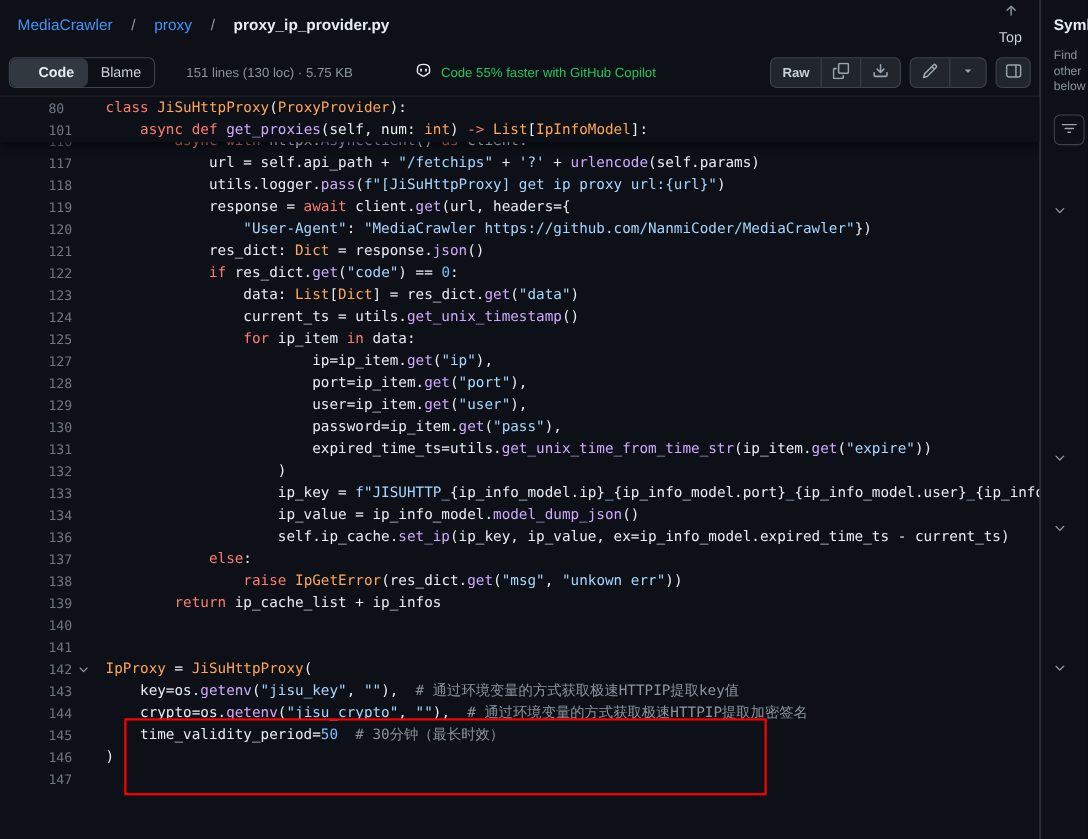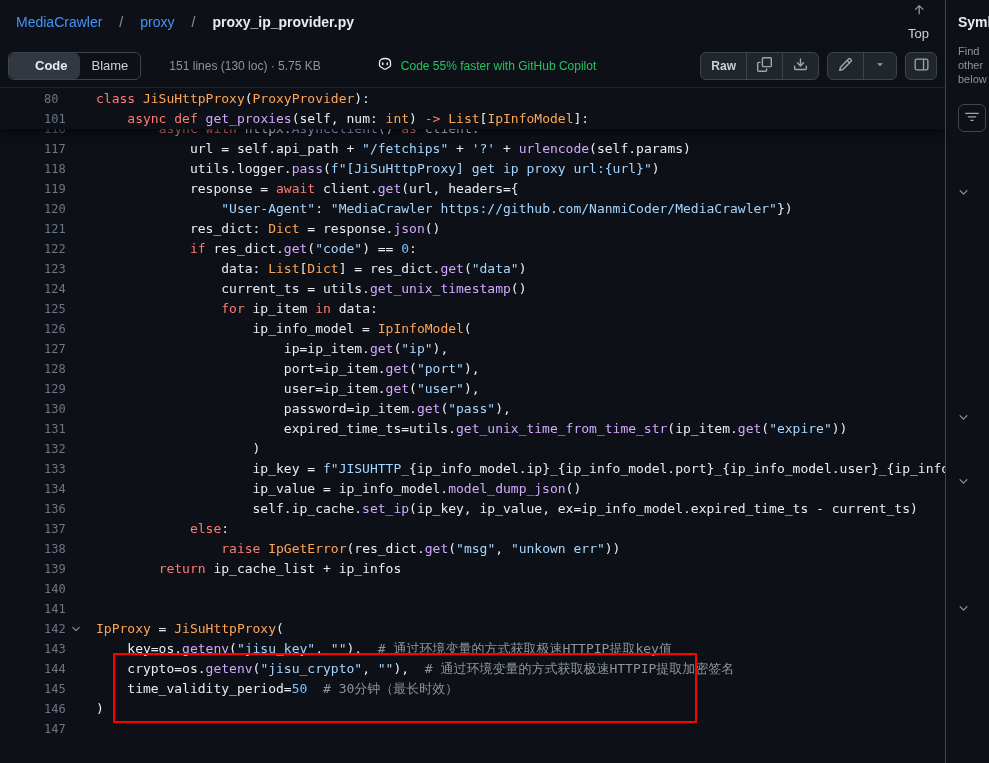--- a/index.html
+++ b/index.html
@@ -137,21 +137,20 @@
           <div class="code-line"><span class="ln">116</span><span class="gutter"></span><span class="code-text"><span class="tok-t">        </span><span class="tok-k">async</span><span class="tok-t"> </span><span class="tok-k">with</span><span class="tok-t"> httpx.</span><span class="tok-fn">AsyncClient</span><span class="tok-t">() </span><span class="tok-k">as</span><span class="tok-t"> client:</span></span></div>
           <div class="code-line"><span class="ln">117</span><span class="gutter"></span><span class="code-text"><span class="tok-t">            url = self.api_path + </span><span class="tok-s">"/fetchips"</span><span class="tok-t"> + </span><span class="tok-s">'?'</span><span class="tok-t"> + </span><span class="tok-fn">urlencode</span><span class="tok-t">(self.params)</span></span></div>
           <div class="code-line"><span class="ln">118</span><span class="gutter"></span><span class="code-text"><span class="tok-t">            utils.logger.</span><span class="tok-fn">pass</span><span class="tok-t">(</span><span class="tok-s">f"[JiSuHttpProxy] get ip proxy url:{url}"</span><span class="tok-t">)</span></span></div>
           <div class="code-line"><span class="ln">119</span><span class="gutter"></span><span class="code-text"><span class="tok-t">            response = </span><span class="tok-k">await</span><span class="tok-t"> client.</span><span class="tok-fn">get</span><span class="tok-t">(url, headers={</span></span></div>
           <div class="code-line"><span class="ln">120</span><span class="gutter"></span><span class="code-text"><span class="tok-t">                </span><span class="tok-s">"User-Agent"</span><span class="tok-t">: </span><span class="tok-s">"MediaCrawler https://github.com/NanmiCoder/MediaCrawler"</span><span class="tok-t">})</span></span></div>
           <div class="code-line"><span class="ln">121</span><span class="gutter"></span><span class="code-text"><span class="tok-t">            res_dict: </span><span class="tok-cl">Dict</span><span class="tok-t"> = response.</span><span class="tok-fn">json</span><span class="tok-t">()</span></span></div>
           <div class="code-line"><span class="ln">122</span><span class="gutter"></span><span class="code-text"><span class="tok-t">            </span><span class="tok-k">if</span><span class="tok-t"> res_dict.</span><span class="tok-fn">get</span><span class="tok-t">(</span><span class="tok-s">"code"</span><span class="tok-t">) == </span><span class="tok-n">0</span><span class="tok-t">:</span></span></div>
           <div class="code-line"><span class="ln">123</span><span class="gutter"></span><span class="code-text"><span class="tok-t">                data: </span><span class="tok-cl">List</span><span class="tok-t">[</span><span class="tok-cl">Dict</span><span class="tok-t">] = res_dict.</span><span class="tok-fn">get</span><span class="tok-t">(</span><span class="tok-s">"data"</span><span class="tok-t">)</span></span></div>
           <div class="code-line"><span class="ln">124</span><span class="gutter"></span><span class="code-text"><span class="tok-t">                current_ts = utils.</span><span class="tok-fn">get_unix_timestamp</span><span class="tok-t">()</span></span></div>
           <div class="code-line"><span class="ln">125</span><span class="gutter"></span><span class="code-text"><span class="tok-t">                </span><span class="tok-k">for</span><span class="tok-t"> ip_item </span><span class="tok-k">in</span><span class="tok-t"> data:</span></span></div>
-          <div class="code-line"><span class="ln">126</span><span class="gutter"></span><span class="code-text"><span class="tok-t">                    ip_info_model = </span><span class="tok-cl">IpInfoModel</span><span class="tok-t">(</span></span></div>
           <div class="code-line"><span class="ln">127</span><span class="gutter"></span><span class="code-text"><span class="tok-t">                        ip=ip_item.</span><span class="tok-fn">get</span><span class="tok-t">(</span><span class="tok-s">"ip"</span><span class="tok-t">),</span></span></div>
           <div class="code-line"><span class="ln">128</span><span class="gutter"></span><span class="code-text"><span class="tok-t">                        port=ip_item.</span><span class="tok-fn">get</span><span class="tok-t">(</span><span class="tok-s">"port"</span><span class="tok-t">),</span></span></div>
           <div class="code-line"><span class="ln">129</span><span class="gutter"></span><span class="code-text"><span class="tok-t">                        user=ip_item.</span><span class="tok-fn">get</span><span class="tok-t">(</span><span class="tok-s">"user"</span><span class="tok-t">),</span></span></div>
           <div class="code-line"><span class="ln">130</span><span class="gutter"></span><span class="code-text"><span class="tok-t">                        password=ip_item.</span><span class="tok-fn">get</span><span class="tok-t">(</span><span class="tok-s">"pass"</span><span class="tok-t">),</span></span></div>
           <div class="code-line"><span class="ln">131</span><span class="gutter"></span><span class="code-text"><span class="tok-t">                        expired_time_ts=utils.</span><span class="tok-fn">get_unix_time_from_time_str</span><span class="tok-t">(ip_item.</span><span class="tok-fn">get</span><span class="tok-t">(</span><span class="tok-s">"expire"</span><span class="tok-t">))</span></span></div>
           <div class="code-line"><span class="ln">132</span><span class="gutter"></span><span class="code-text"><span class="tok-t">                    )</span></span></div>
           <div class="code-line"><span class="ln">133</span><span class="gutter"></span><span class="code-text"><span class="tok-t">                    ip_key = </span><span class="tok-s">f"JISUHTTP_</span><span class="tok-t">{ip_info_model.ip}</span><span class="tok-s">_</span><span class="tok-t">{ip_info_model.port}</span><span class="tok-s">_</span><span class="tok-t">{ip_info_model.user}</span><span class="tok-s">_</span><span class="tok-t">{ip_info_model</span></span></div>
           <div class="code-line"><span class="ln">134</span><span class="gutter"></span><span class="code-text"><span class="tok-t">                    ip_value = ip_info_model.</span><span class="tok-fn">model_dump_json</span><span class="tok-t">()</span></span></div>
           <div class="code-line"><span class="ln">136</span><span class="gutter"></span><span class="code-text"><span class="tok-t">                    self.ip_cache.</span><span class="tok-fn">set_ip</span><span class="tok-t">(ip_key, ip_value, ex=ip_info_model.expired_time_ts - current_ts)</span></span></div>
           <div class="code-line"><span class="ln">137</span><span class="gutter"></span><span class="code-text"><span class="tok-t">            </span><span class="tok-k">else</span><span class="tok-t">:</span></span></div>

